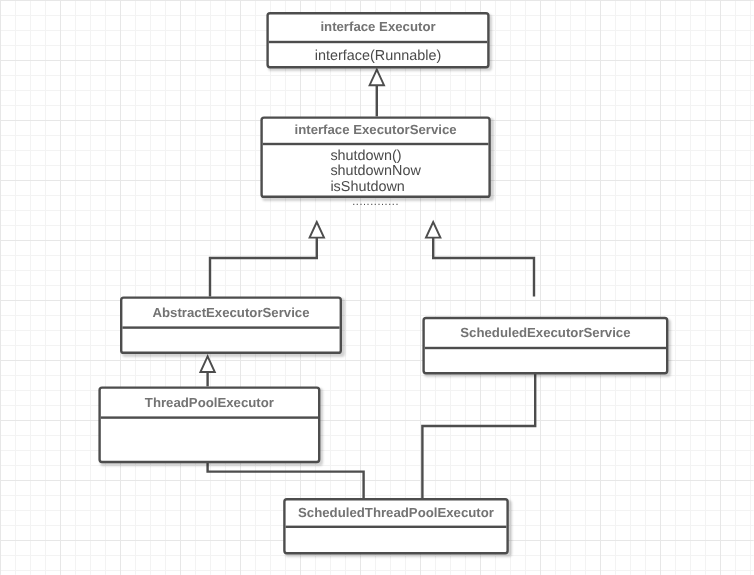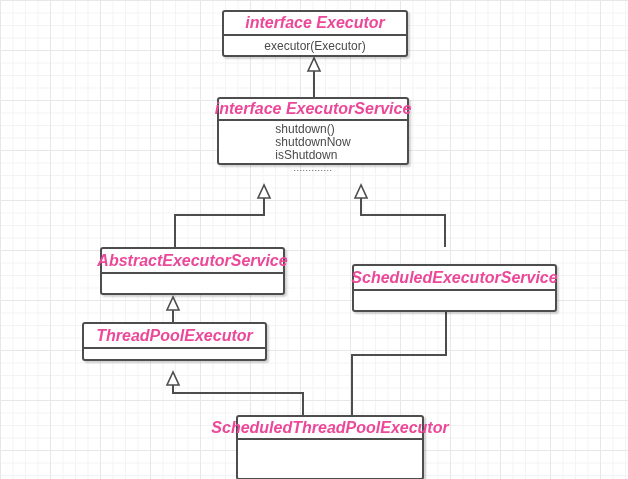--- a/index.html
+++ b/index.html
@@ -45,25 +45,24 @@
     background: #ffffff;
     border: 2px solid #4d4d4d;
     border-radius: 3px;
     box-shadow: 2px 2px 2px rgba(0,0,0,0.18);
   }
   .uml-title {
     flex: 0 0 auto;
     display: flex;
     align-items: center;
     justify-content: center;
-    font-size: 16px;
+    font-size: 11px;
     font-weight: bold;
-    color: #ec4899;
+    color: #737373;
     white-space: nowrap;
-    font-style: italic;
   }
   .uml-body {
     flex: 1 1 auto;
     border-top: 2px solid #4d4d4d;
     font-size: 12px;
     color: #4a4a4a;
     text-align: center;
   }
   .uml-body.single {
     display: flex;
@@ -112,21 +111,21 @@
     </g>
     <g>
       <path d="M352 415 V355 H446 V309"></path>
       <polygon points="446,297 440,310 452,310"></polygon>
     </g>
   </svg>
 
   <div class="uml-box" style="left:222px; top:10px; width:186px; height:47px;">
     <div class="uml-title" style="height:22px;">interface Executor</div>
     <div class="uml-body single">
-      <div>executor(Executor)</div>
+      <div>interface(Runnable)</div>
     </div>
   </div>
 
   <div class="uml-box" style="left:217px; top:97px; width:192px; height:68px;">
     <div class="uml-title" style="height:20px;">interface ExecutorService</div>
     <div class="uml-body">
       <div class="uml-methods">
         <div>shutdown()</div>
         <div>shutdownNow</div>
         <div>isShutdown</div>
@@ -138,23 +137,23 @@
   <div class="uml-box" style="left:100px; top:247px; width:185px; height:48px;">
     <div class="uml-title" style="height:23px;">AbstractExecutorService</div>
     <div class="uml-body"></div>
   </div>
 
   <div class="uml-box" style="left:352px; top:264px; width:205px; height:48px;">
     <div class="uml-title" style="height:23px;">ScheduledExecutorService</div>
     <div class="uml-body"></div>
   </div>
 
-  <div class="uml-box" style="left:82px; top:322px; width:185px; height:39px;">
+  <div class="uml-box" style="left:82px; top:322px; width:185px; height:64px;">
     <div class="uml-title" style="height:23px;">ThreadPoolExecutor</div>
     <div class="uml-body"></div>
   </div>
 
-  <div class="uml-box" style="left:236px; top:415px; width:188px; height:65px;justify-content:center;">
+  <div class="uml-box" style="left:236px; top:415px; width:188px; height:47px;justify-content:center;">
     <div class="uml-title" style="height:21px;">ScheduledThreadPoolExecutor</div>
     <div class="uml-body"></div>
   </div>
 
 </div>
 
 </body></html>

